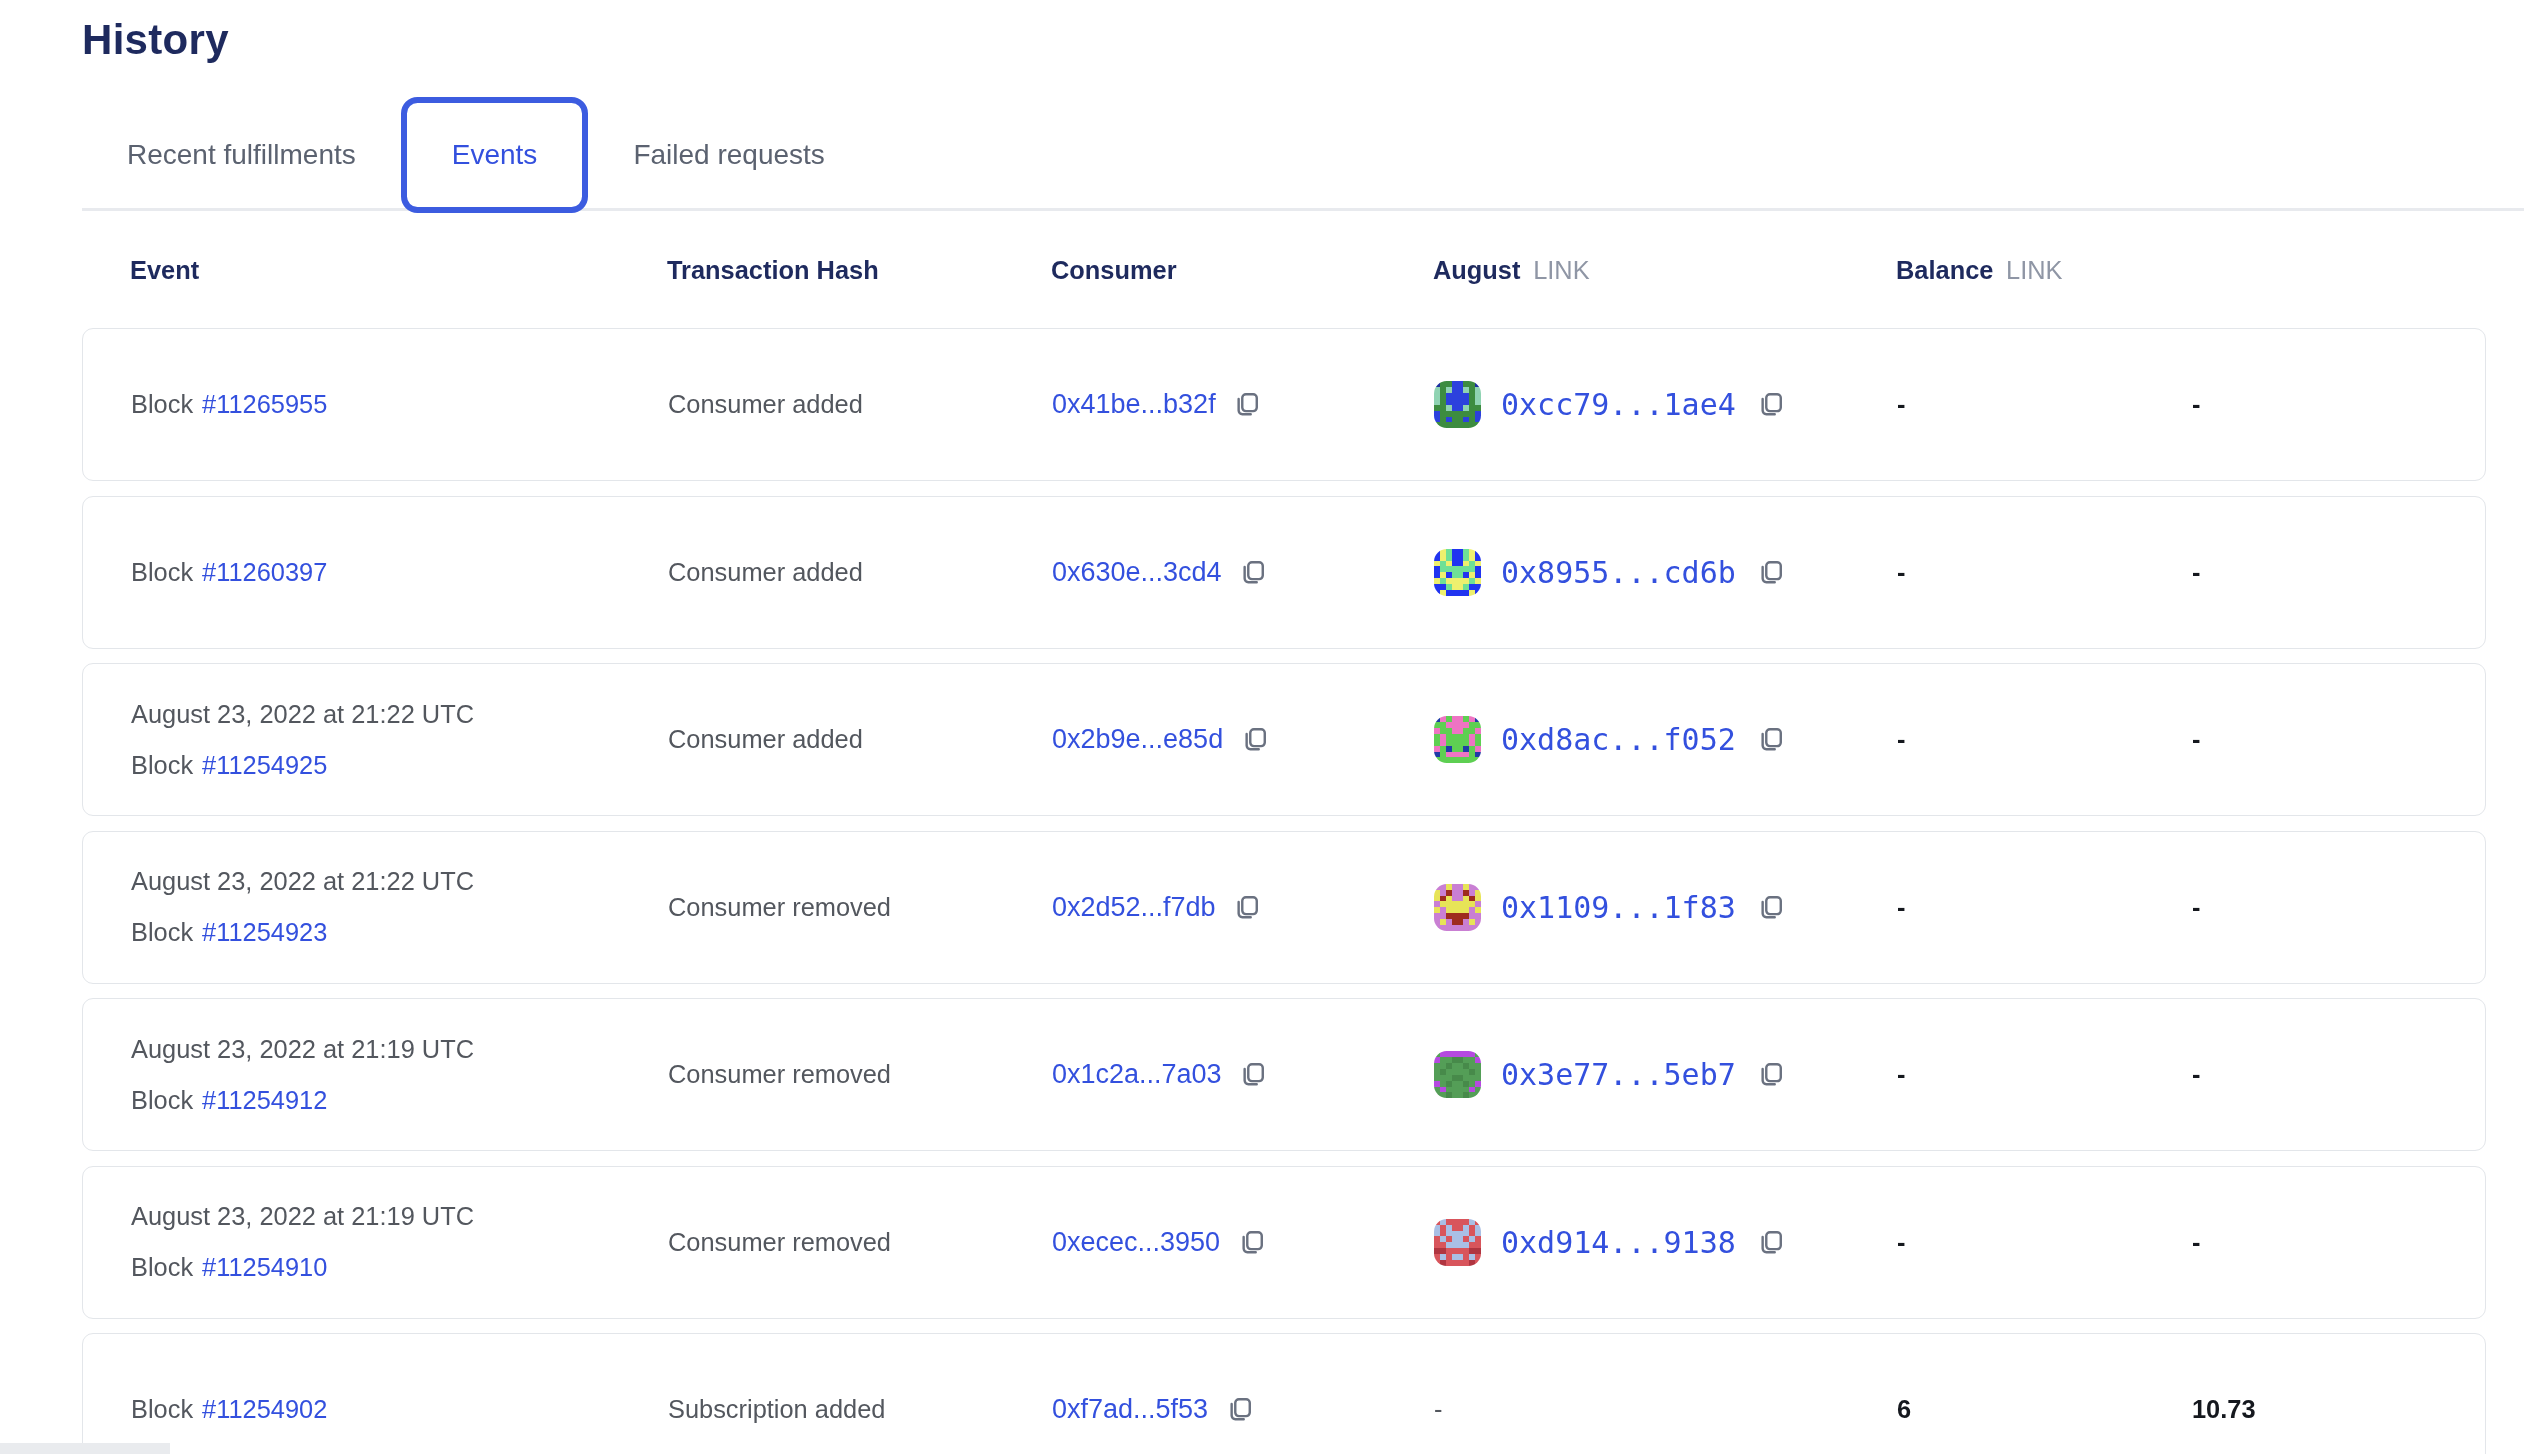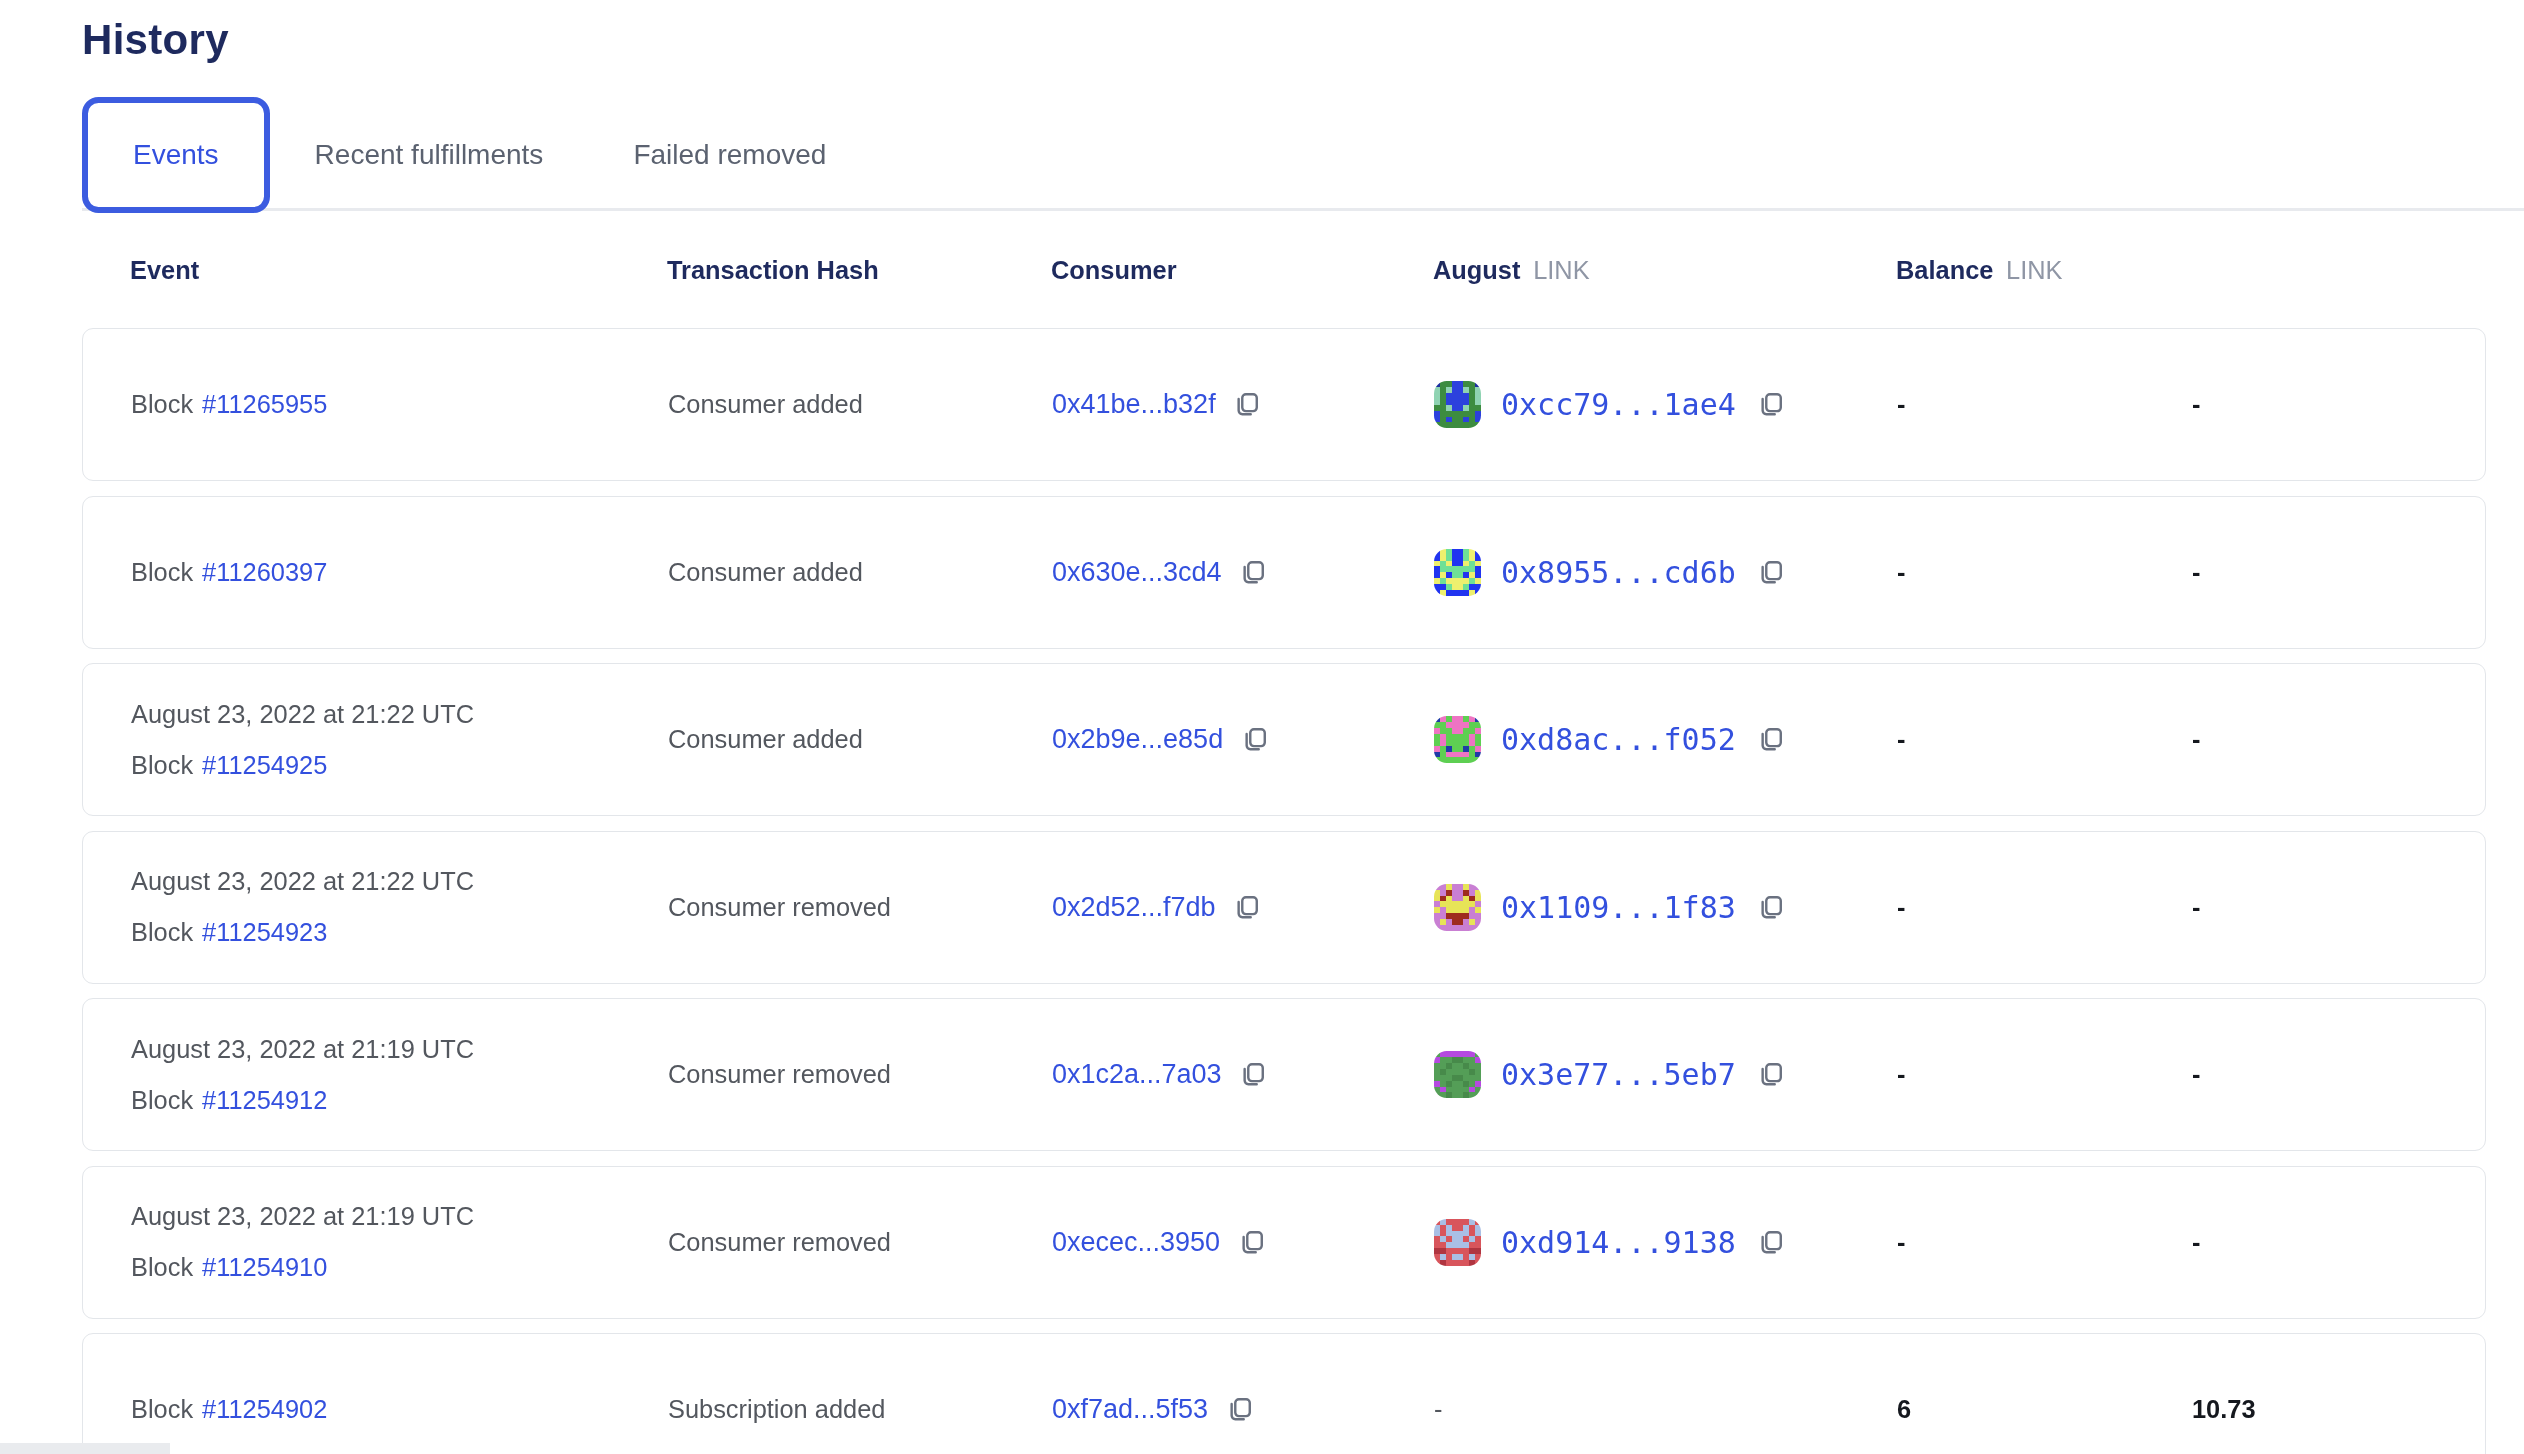--- a/index.html
+++ b/index.html
@@ -51,23 +51,23 @@
   .corner-strip{position:absolute;left:0;bottom:0;width:170px;height:11px;background:#e9ebee;}
 </style>
 </head>
 <body>
 
 <div class="container">
 
   <h1 class="title">History</h1>
 
   <div class="tabs">
+    <div class="tab">Recent fulfillments</div>
     <div class="tab active">Events</div>
-    <div class="tab">Recent fulfillments</div>
-    <div class="tab">Failed removed</div>
+    <div class="tab">Failed requests</div>
     <div class="tabs-divider"></div>
   </div>
 
   <div class="thead">
     <div class="th">Event</div>
     <div class="th">Transaction Hash</div>
     <div class="th">Consumer</div>
     <div class="th">
       <span>August</span><span class="unit">LINK</span>
     </div>

